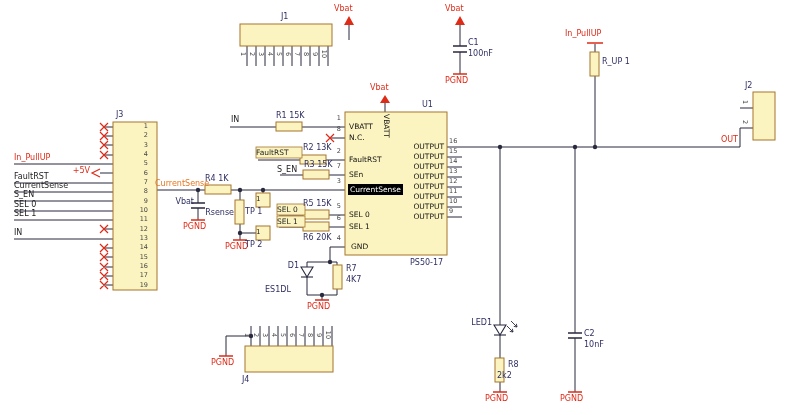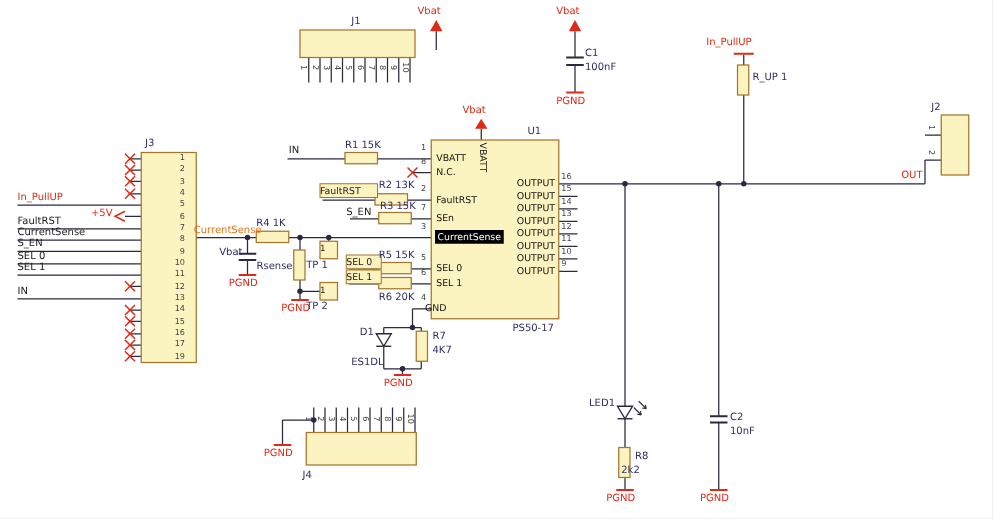--- a/index.html
+++ b/index.html
@@ -200,21 +200,21 @@
   <div class="t desig" style="left:304px;top:160px">R3 15K</div>
   <div class="t org" style="left:155px;top:179px">CurrentSense</div>
   <div class="t desig" style="left:205px;top:174px">R4 1K</div>
   <div class="t c" style="left:277px;top:205px;width:28px;font-size:7.5px">SEL 0</div>
   <div class="t desig" style="left:303px;top:199px">R5 15K</div>
   <div class="t c" style="left:277px;top:217px;width:28px;font-size:7.5px">SEL 1</div>
   <div class="t desig" style="left:303px;top:233px">R6 20K</div>
 
   <div class="t desig r" style="left:166px;top:197px;width:28px">Vbat</div>
   <div class="t pwr c" style="left:183px;top:222px;width:30px">PGND</div>
-  <div class="t desig r" style="left:184px;top:208px;width:50px">Rsense</div>
+  <div class="t desig r" style="left:200px;top:208px;width:34px">Rsense</div>
   <div class="t pwr c" style="left:225px;top:242px;width:30px">PGND</div>
   <div class="t c" style="left:256px;top:195px;width:14px;font-size:7px">1</div>
   <div class="t desig" style="left:245px;top:207px">TP 1</div>
   <div class="t c" style="left:256px;top:228px;width:14px;font-size:7px">1</div>
   <div class="t desig" style="left:245px;top:240px">TP 2</div>
 
   <div class="t pwr c" style="left:370px;top:83px;width:30px">Vbat</div>
   <div class="t desig" style="left:422px;top:100px">U1</div>
   <div class="t desig" style="left:410px;top:258px">PS50-17</div>
   <div class="t rot" style="left:391px;top:114px">VBATT</div>
@@ -227,21 +227,21 @@
   <div class="t pname" style="left:349px;top:155px">FaultRST</div>
   <div class="t pnum" style="left:325px;top:162px">7</div>
   <div class="t pname" style="left:349px;top:170px">SEn</div>
   <div class="t pnum" style="left:325px;top:177px">3</div>
   <div class="pname-hl" style="left:348px;top:184px">CurrentSense</div>
   <div class="t pnum" style="left:325px;top:202px">5</div>
   <div class="t pname" style="left:349px;top:210px">SEL 0</div>
   <div class="t pnum" style="left:325px;top:214px">6</div>
   <div class="t pname" style="left:349px;top:222px">SEL 1</div>
   <div class="t pnum" style="left:325px;top:234px">4</div>
-  <div class="t pname" style="left:340px;top:242px">GND</div>
+  <div class="t pname" style="left:351px;top:242px">GND</div>
 
   <div class="u1r">
 
   <div class="u1rrow">
       <span class="u1rname">OUTPUT</span>
       <span class="u1rnum">16</span>
     </div>
       <div class="u1rrow">
       <span class="u1rname">OUTPUT</span>
       <span class="u1rnum">15</span>
@@ -266,21 +266,21 @@
       <span class="u1rname">OUTPUT</span>
       <span class="u1rnum">10</span>
     </div>
       <div class="u1rrow">
       <span class="u1rname">OUTPUT</span>
       <span class="u1rnum">9</span>
     </div>
     </div>
 
   <div class="t desig r" style="left:275px;top:261px;width:24px">D1</div>
-  <div class="t desig" style="left:281px;top:285px">ES1DL</div>
+  <div class="t desig" style="left:265px;top:285px">ES1DL</div>
   <div class="t desig" style="left:346px;top:264px">R7</div>
   <div class="t desig" style="left:346px;top:275px">4K7</div>
   <div class="t pwr c" style="left:307px;top:302px;width:30px" able="false">PGND</div>
 
   <div class="t desig r" style="left:462px;top:318px;width:30px">LED1</div>
   <div class="t desig" style="left:508px;top:360px">R8</div>
   <div class="t desig" style="left:497px;top:371px">2k2</div>
   <div class="t pwr c" style="left:485px;top:394px;width:30px">PGND</div>
 
   <div class="t desig" style="left:584px;top:329px">C2</div>

